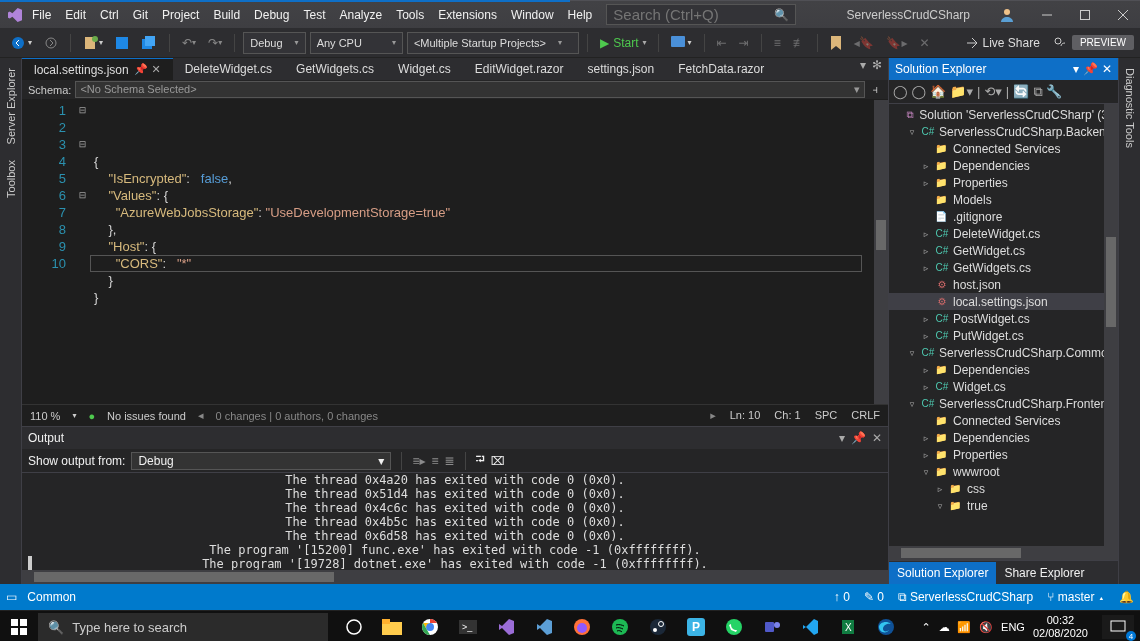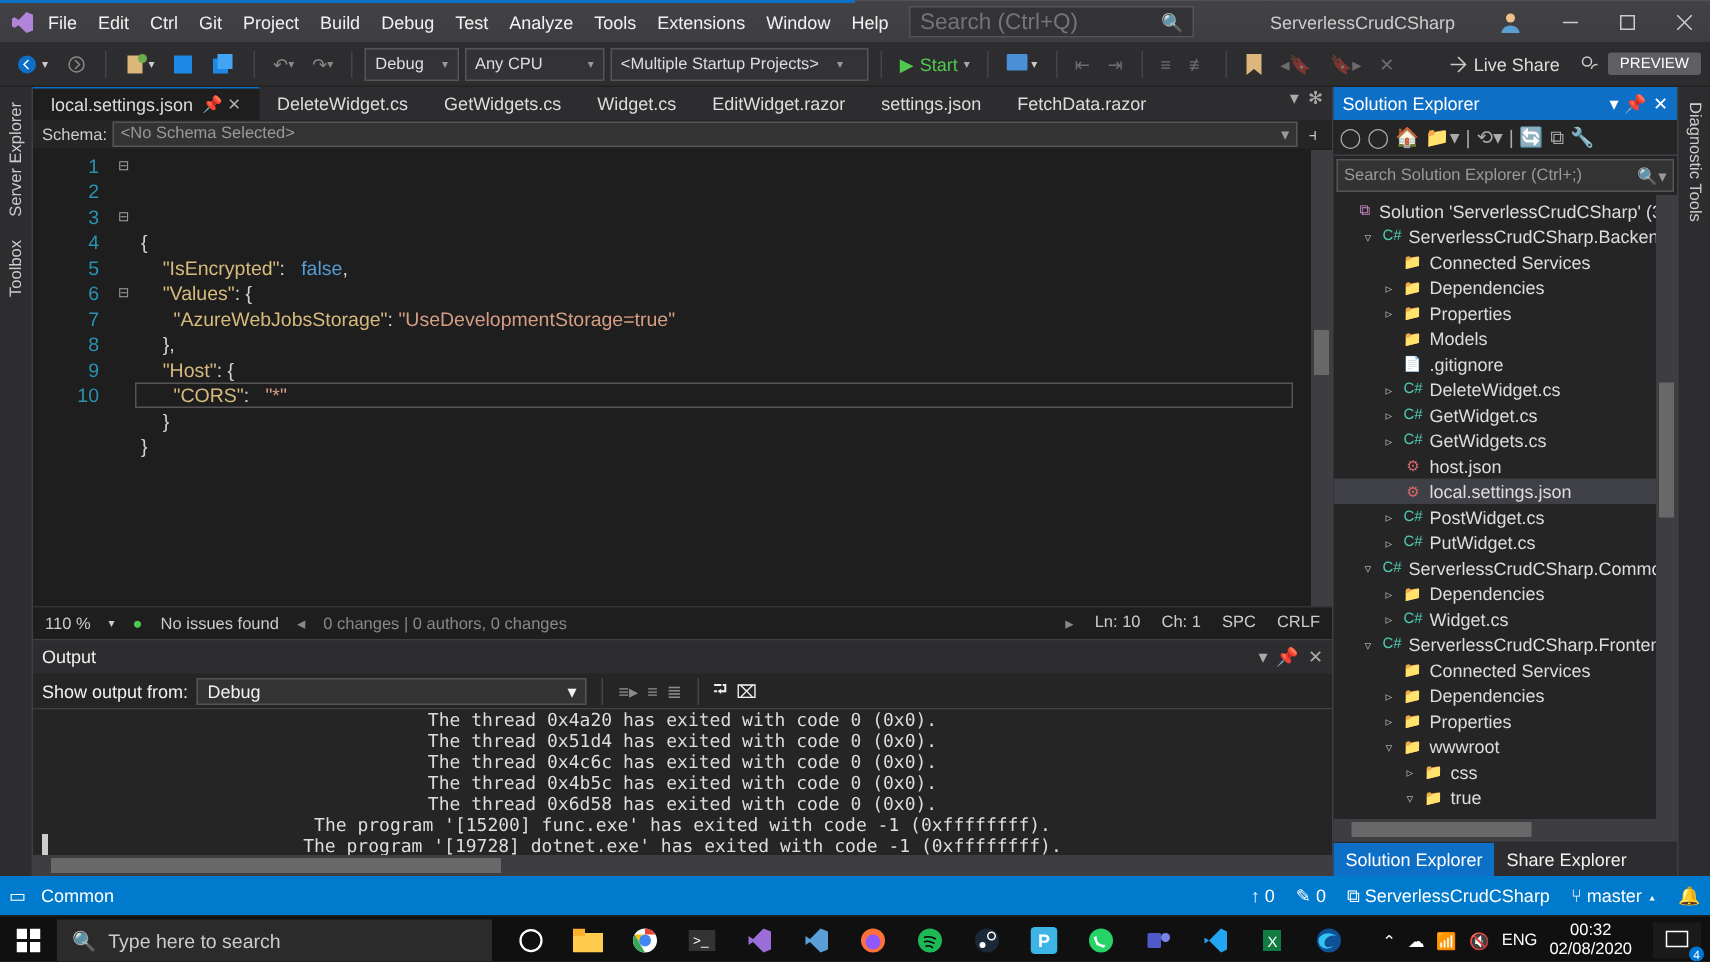--- a/index.html
+++ b/index.html
@@ -398,24 +398,20 @@
       <span>◯</span>
       <span>🏠</span>
       <span>📁▾</span>
       <span>|</span>
       <span>⟲▾</span>
       <span>|</span>
       <span>🔄</span>
       <span>⧉</span>
       <span>🔧</span>
     </div>
-    <div class="sol-search">
-      <span>Search Solution Explorer (Ctrl+;)</span>
-        <span>🔍▾</span>
-    </div>
     <div class="tree" id="tree">
       <div class="tree-vthumb"></div>
     <div class="tree-row" style="padding-left: 4px;">
           <span class="arrow"></span>
           <span class="ico sol-ico">⧉</span>
           <span>Solution 'ServerlessCrudCSharp' (3 o</span>
         </div>
         <div class="tree-row" style="padding-left: 18px;">
           <span class="arrow">▿</span>
           <span class="ico cs">C#</span>

